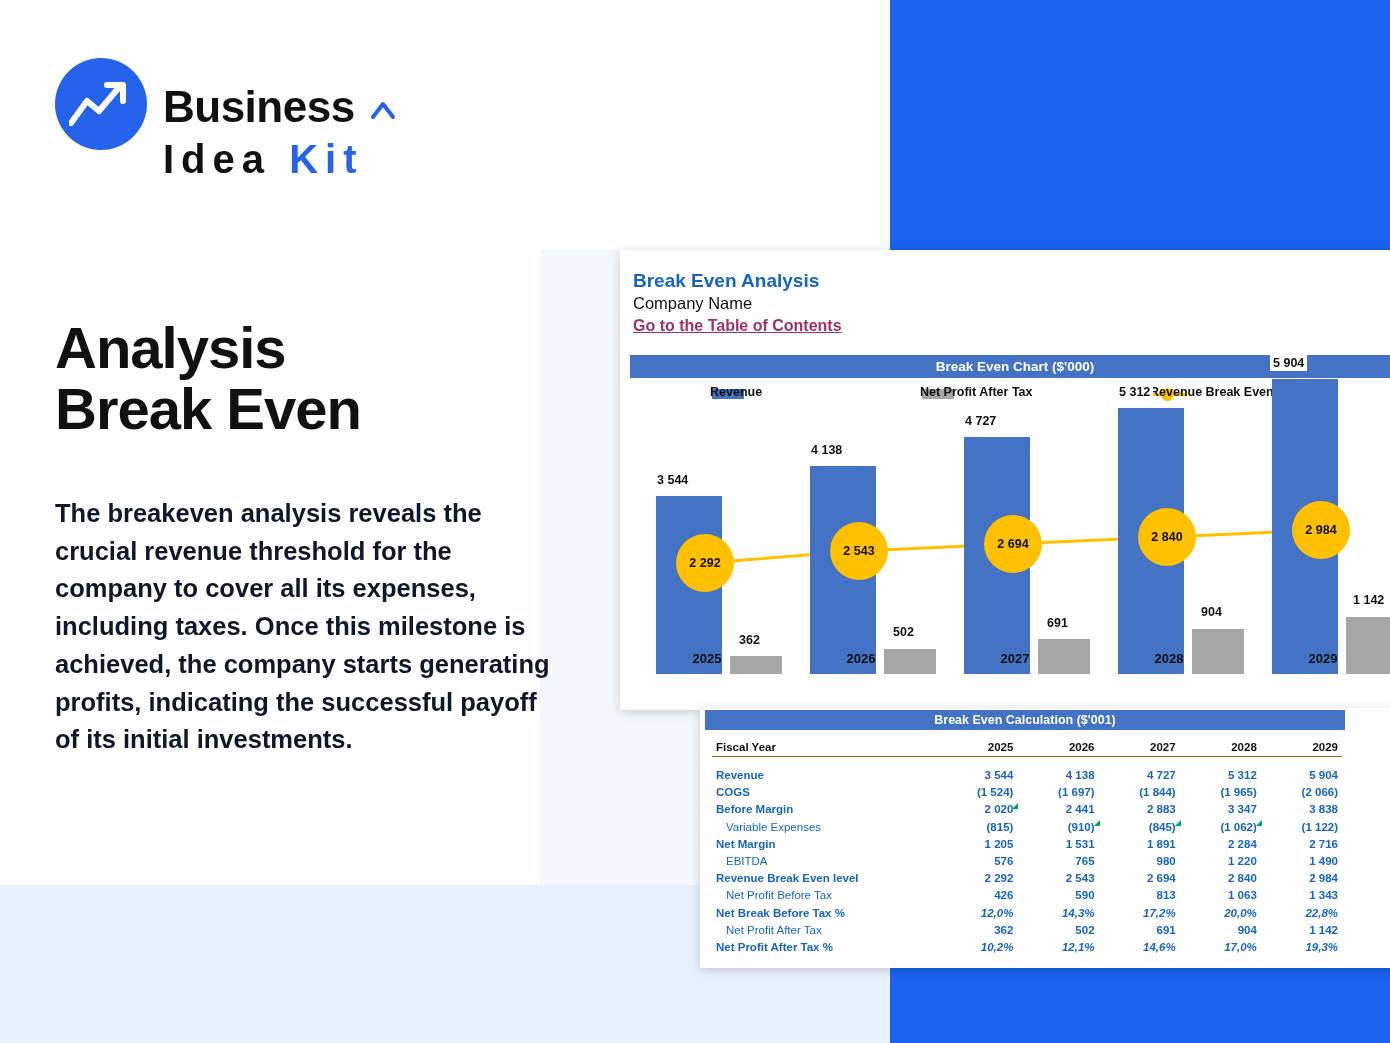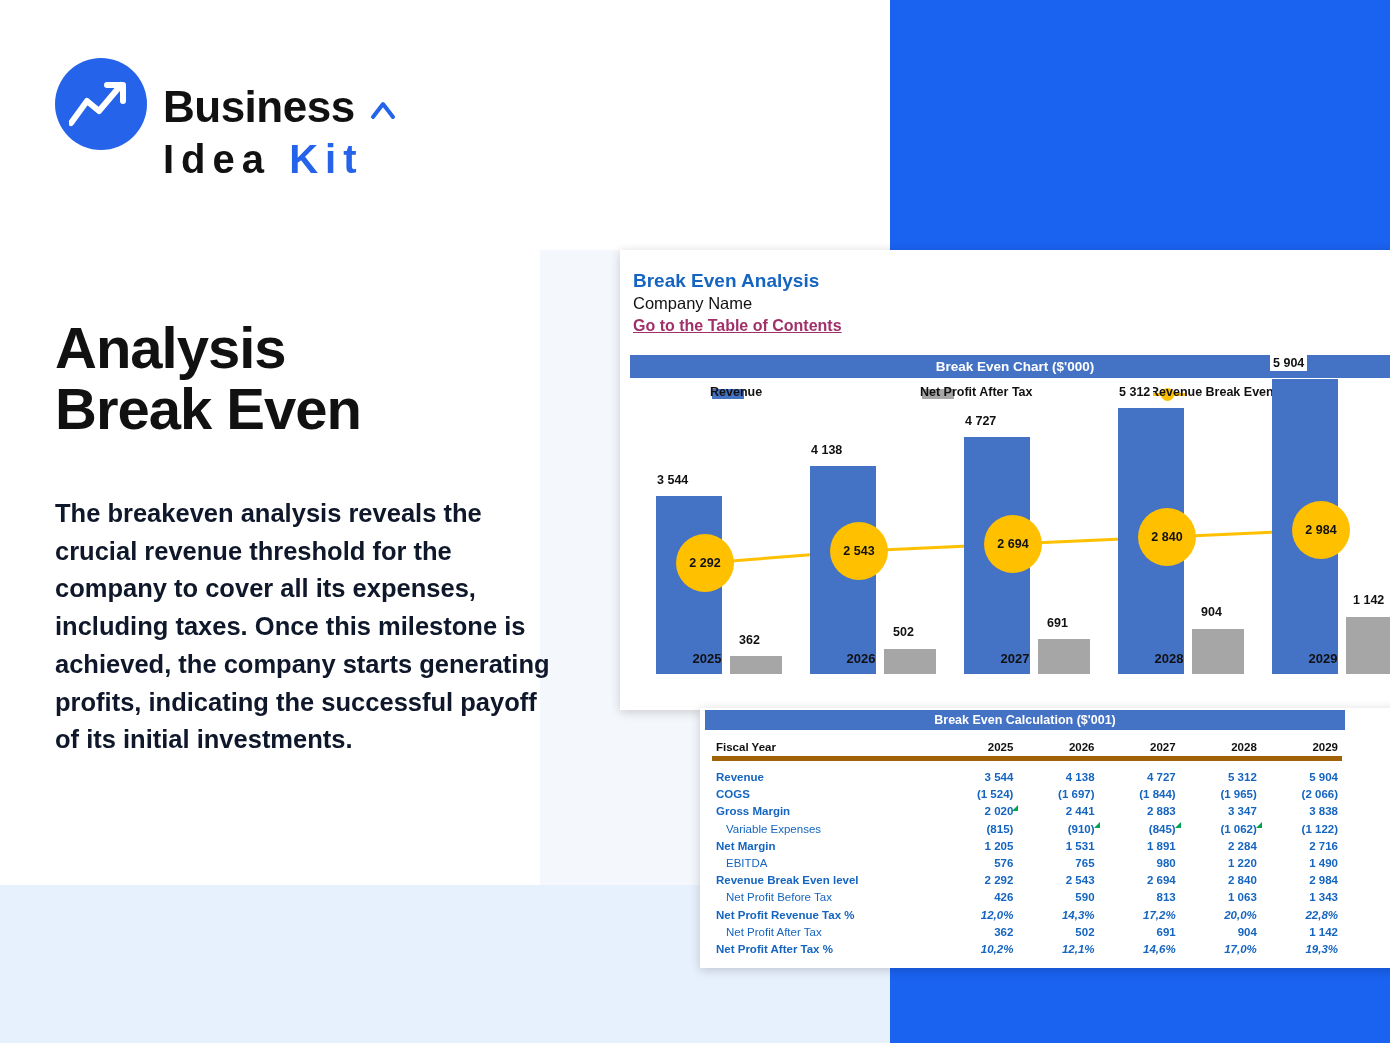--- a/index.html
+++ b/index.html
@@ -68,21 +68,21 @@
   
   .tbl-card{position:absolute;left:700px;top:708px;width:700px;height:260px;background:#ffffff;
     box-shadow:0 2px 10px rgba(0,0,0,0.18);}
   .tbl-band{position:absolute;left:705px;top:710px;width:640px;height:20px;background:#4472c4;color:#fff;
     font-size:12.5px;font-weight:bold;text-align:center;line-height:20px;}
   table.calc{position:absolute;left:712px;top:738px;width:630px;border-collapse:collapse;font-size:11.5px;color:#111;}
   table.calc th{font-weight:bold;padding:3px 4px;text-align:right;color:#111;}
   table.calc th.lbl-col{text-align:left;}
   table.calc td{padding:2.6px 4px;text-align:right;white-space:nowrap;}
   table.calc td.lbl-col{text-align:left;}
-  .hdr-row th{border-bottom:5px solid #a16207;padding-bottom:5px;}
+  .hdr-row th{border-bottom:1px solid #a16207;padding-bottom:5px;}
   .r-bold{font-weight:bold;color:#1565c0;}
   .r-ind{padding-left:14px !important;color:#1565c0;}
   .blue{color:#1565c0;font-weight:bold;}
   .ital{font-style:italic;font-weight:bold;color:#1565c0;}
   .mark{position:relative;}
   .mark:after{content:"";position:absolute;right:-1px;top:2px;border-width:0 0 6px 6px;border-style:solid;
     border-color:transparent transparent #00a550 transparent;}
 </style>
 </head>
 <body>
@@ -213,21 +213,21 @@
     <tr>
       <td class="lbl-col blue">COGS</td>
       <td class="blue">(1 524)</td>
       <td class="blue">(1 697)</td>
       <td class="blue">(1 844)</td>
       <td class="blue">(1 965)</td>
       <td class="blue">(2 066)</td>
     </tr>
 
     <tr>
-      <td class="lbl-col r-bold">Gross Margin</td>
+      <td class="lbl-col r-bold">Before Margin</td>
       <td class="r-bold mark">2 020</td>
       <td class="r-bold">2 441</td>
       <td class="r-bold">2 883</td>
       <td class="r-bold">3 347</td>
       <td class="r-bold">3 838</td>
     </tr>
 
     <tr>
       <td class="lbl-col r-ind">Variable Expenses</td>
       <td class="blue">(815)</td>
@@ -267,21 +267,21 @@
     <tr>
       <td class="lbl-col r-ind">Net Profit Before Tax</td>
       <td class="blue">426</td>
       <td class="blue">590</td>
       <td class="blue">813</td>
       <td class="blue">1 063</td>
       <td class="blue">1 343</td>
     </tr>
 
     <tr>
-      <td class="lbl-col r-bold">Net Profit Revenue Tax %</td>
+      <td class="lbl-col r-bold">Net Break Before Tax %</td>
       <td class="ital">12,0%</td>
       <td class="ital">14,3%</td>
       <td class="ital">17,2%</td>
       <td class="ital">20,0%</td>
       <td class="ital">22,8%</td>
     </tr>
 
     <tr>
       <td class="lbl-col r-ind">Net Profit After Tax</td>
       <td class="blue">362</td>

